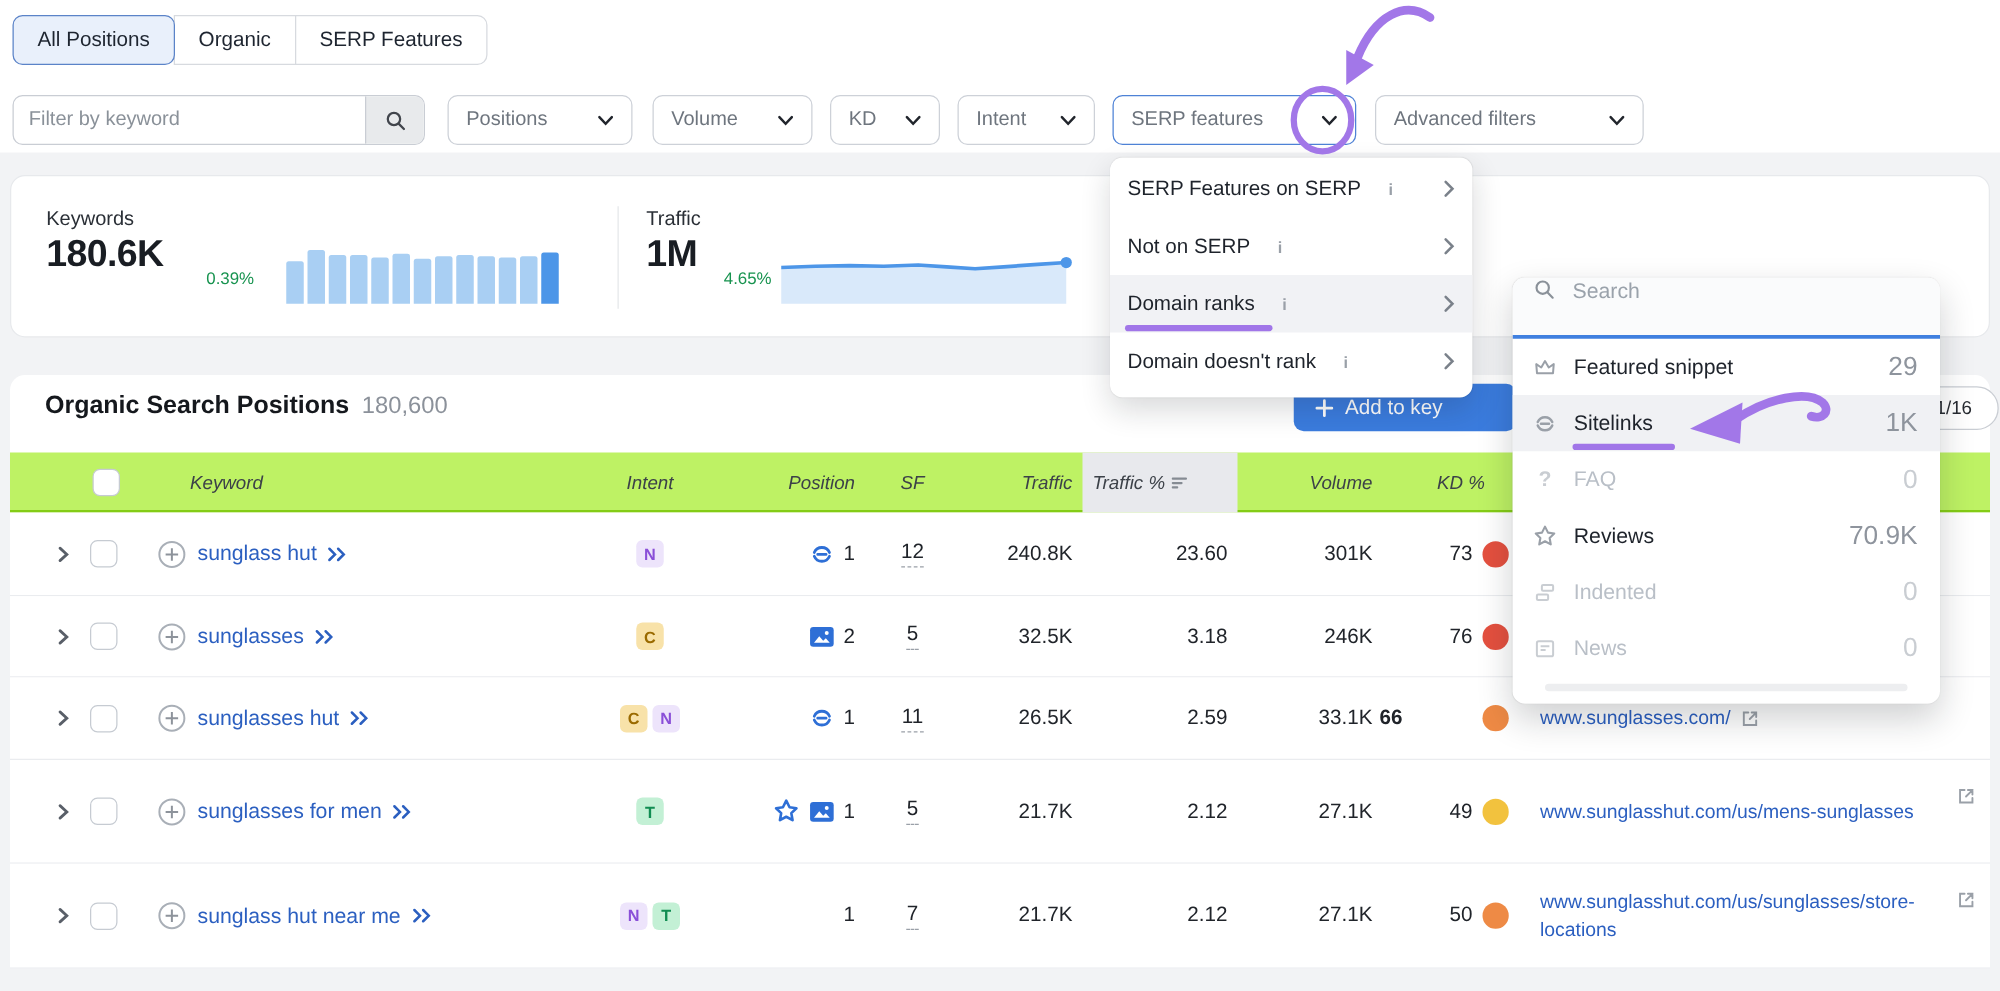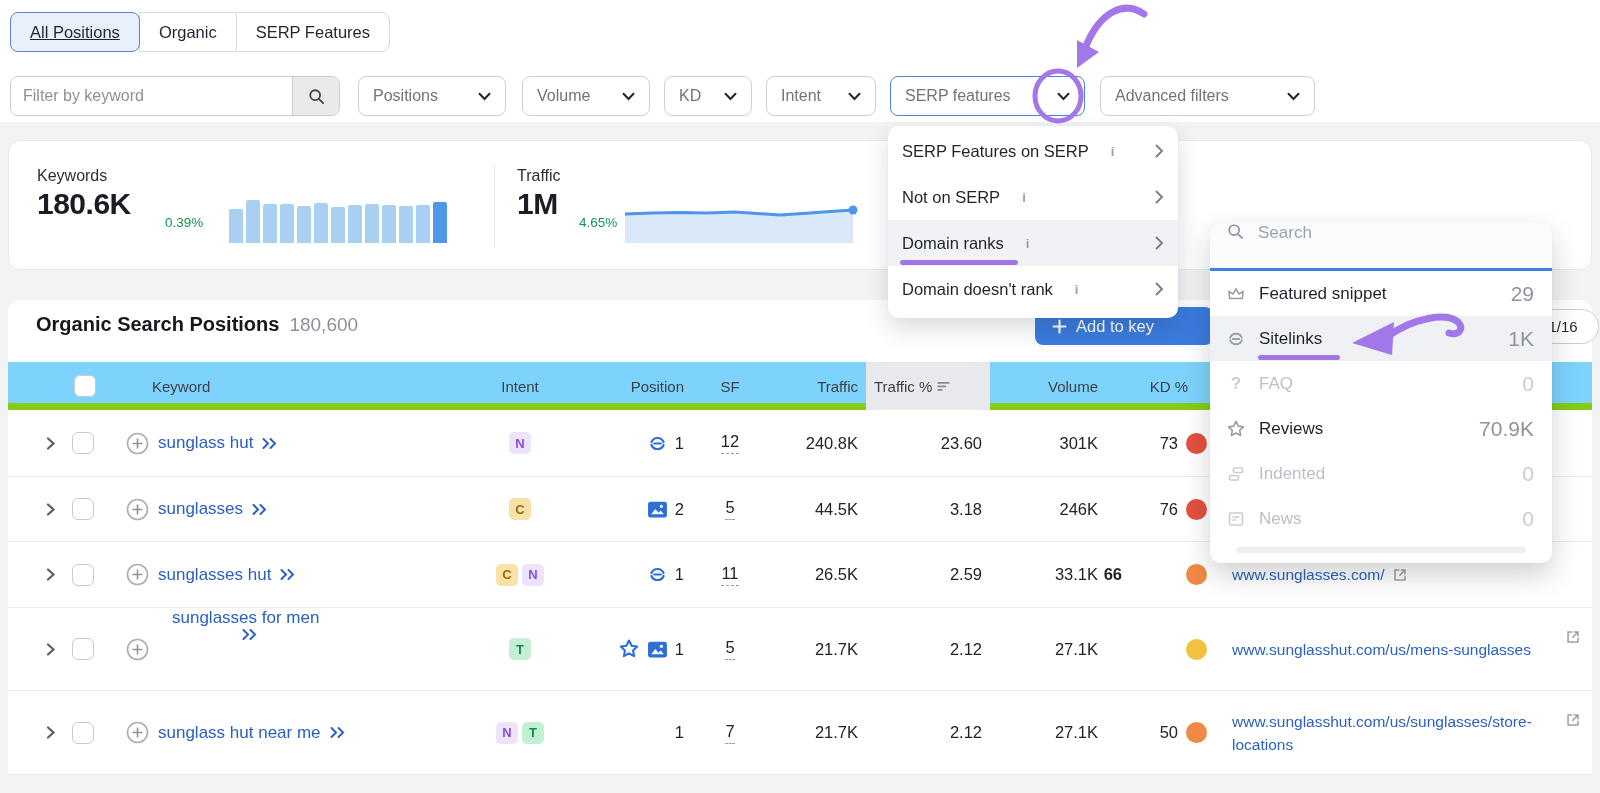--- a/index.html
+++ b/index.html
@@ -4,21 +4,21 @@
 <style>
   html,body{margin:0;padding:0;background:#e9eaec;}
   .stage{position:relative;width:1600px;height:793px;background:#F2F3F5;overflow:hidden;
          font-family:"Liberation Sans","DejaVu Sans",sans-serif;color:#1E232B;}
   
   .topband{position:absolute;left:0;top:0;width:1600px;height:122px;background:#FFFFFF;}
   
   .tabs{position:absolute;left:10px;top:12px;display:flex;height:40px;}
   .tab{display:flex;align-items:center;padding:0 19px;font-size:16.5px;color:#1E2530;background:#fff;
        border:1px solid #D7DADF;margin-left:-1px;box-sizing:border-box;}
-  .tab.first{border-radius:8px 0 0 8px;margin-left:0;text-decoration:underline;}
+  .tab.first{border-radius:8px 0 0 8px;margin-left:0;}
   .tab.last{border-radius:0 8px 8px 0;}
   .tab.active{background:#E9F0FB;border:1px solid #5B83C8;border-radius:8px;position:relative;z-index:2;}
   
   .finput{position:absolute;left:10px;top:76px;width:330px;height:40px;border:1px solid #C9CDD4;border-radius:8px;
           background:#fff;display:flex;box-sizing:border-box;overflow:hidden;}
   .finput input{flex:1;border:none;outline:none;padding:0 12px;font-size:16px;font-family:inherit;color:#333;background:transparent;}
   .finput input::placeholder{color:#8A9199;}
   .searchseg{width:46px;background:#E8EAEC;border-left:1px solid #C9CDD4;display:flex;align-items:center;justify-content:center;cursor:pointer;}
   .fbtn{position:absolute;top:76px;height:40px;border:1px solid #CDD1D8;border-radius:8px;background:#fff;
         display:flex;align-items:center;justify-content:space-between;padding:0 14px;box-sizing:border-box;
@@ -38,21 +38,21 @@
   .sparkwrap{position:absolute;left:616px;top:60px;width:228px;height:42px;}
   .sparkwrap svg{overflow:visible;}
   
   .tcard{position:absolute;left:8px;top:300px;width:1584px;height:475px;background:#fff;border-radius:12px 12px 0 0;}
   .ttitle{position:absolute;left:28px;top:13px;font-size:20px;font-weight:bold;color:#15181D;}
   .ttotal{font-weight:normal;color:#8B919A;font-size:19px;margin-left:10px;}
   .addbtn{position:absolute;left:1027px;top:7px;width:178px;height:38px;background:#3B7CDE;border-radius:8px;
           color:#fff;font-size:16.5px;display:flex;align-items:center;gap:9px;padding-left:17px;box-sizing:border-box;cursor:pointer;}
   .pagepill{position:absolute;left:1519px;top:9px;width:72px;height:35px;border:1px solid #C9CDD3;border-radius:18px;
             background:#fff;display:flex;align-items:center;justify-content:center;font-size:15px;color:#272B31;box-sizing:border-box;}
-  .thead{position:absolute;left:0;top:62px;width:1584px;height:48px;background:#7dd3fc;border-bottom:7px solid #84cc16;box-sizing:border-box;}
+  .thead{position:absolute;left:0;top:62px;width:1584px;height:48px;background:#bef264;border-bottom:2px solid #84cc16;box-sizing:border-box;font-style:italic;}
   .hc{position:absolute;top:0;height:48px;display:flex;align-items:center;font-size:15px;color:#3C4148;cursor:pointer;}
   .trow{position:absolute;left:0;width:1584px;border-bottom:1px solid #EAECEF;box-sizing:border-box;background:#fff;}
   .rc{position:absolute;top:0;height:100%;display:flex;align-items:center;font-size:16.5px;color:#20242A;}
   .cb{width:22px;height:22px;border:1.5px solid #C6CBD2;border-radius:6px;background:#fff;box-sizing:border-box;cursor:pointer;}
   .kwlink{font-size:17px;color:#2B5FC0;cursor:pointer;}
   .badge{display:inline-flex;align-items:center;justify-content:center;width:22px;height:22px;border-radius:5px;
          font-size:13px;font-weight:bold;margin:0 2px;}
   .b-n{background:#EDE4FB;color:#8A4FD8;}
   .b-c{background:#F8E2A9;color:#9A6A00;}
   .b-t{background:#C3F0D5;color:#118D52;}
@@ -281,21 +281,21 @@
         <svg width="21" height="21" viewBox="0 0 20 20">
             <rect x="1" y="2.5" width="18" height="15" rx="2.5" fill="#2E6FD6"></rect>
             <path d="M4 14.5 L8 9.5 L11 13 L13 11 L16 14.5 Z" fill="#fff"></path>
             <circle cx="13.7" cy="7" r="1.5" fill="#fff"></circle>
           </svg>
         <span>2</span>
       </div>
       <div class="rc" style="left:690px;width:64px;justify-content:center;">
           <span class="sfval">5</span>
         </div>
-      <div class="rc" style="left:760px;width:90px;justify-content:flex-end;">44.5K</div>
+      <div class="rc" style="left:760px;width:90px;justify-content:flex-end;">32.5K</div>
       <div class="rc" style="left:862px;width:112px;justify-content:flex-end;">3.18</div>
       <div class="rc" style="left:1000px;width:90px;justify-content:flex-end;">246K</div>
       <div class="rc" style="left:1096px;width:74px;justify-content:flex-end;">76</div>
       <div class="rc" style="left:1178px;">
           <div class="dot d-red"></div>
         </div>
     </div>
 
     <div class="trow" style="top:242px;height:66px;">
       <div class="rc" style="left:36px;">
@@ -355,21 +355,21 @@
         </div>
       <div class="rc" style="left:64px;">
           <div class="cb"></div>
         </div>
       <div class="rc" style="left:118px;">
           <svg width="23" height="23" viewBox="0 0 23 23" fill="none" stroke="#A9AFB7" stroke-width="1.6">
             <circle cx="11.5" cy="11.5" r="10"></circle>
             <path d="M11.5 6.5 V16.5 M6.5 11.5 H16.5" stroke="#8D939B"></path>
           </svg>
         </div>
-      <div class="rc" style="left:164px;flex-direction:column;">
+      <div class="rc" style="left:150px;">
         <span class="kwlink">sunglasses for men</span>
         <svg width="17" height="13" viewBox="0 0 17 13" fill="none" stroke="#2B5FC0" stroke-width="2" stroke-linecap="round" style="margin-left:8px;">
             <path d="M2.5 2 L7 6.5 L2.5 11 M9.5 2 L14 6.5 L9.5 11"></path>
           </svg>
       </div>
       <div class="rc" style="left:460px;width:104px;justify-content:center;">
           <span class="badge b-t">T</span>
         </div>
       <div class="rc" style="left:540px;width:136px;justify-content:flex-end;gap:7px;">
         <svg width="22" height="22" viewBox="0 0 20 20" fill="none" stroke="#2E6FD6" stroke-width="1.9" stroke-linejoin="round">
@@ -381,20 +381,21 @@
             <circle cx="13.7" cy="7" r="1.5" fill="#fff"></circle>
           </svg>
         <span>1</span>
       </div>
       <div class="rc" style="left:690px;width:64px;justify-content:center;">
           <span class="sfval">5</span>
         </div>
       <div class="rc" style="left:760px;width:90px;justify-content:flex-end;">21.7K</div>
       <div class="rc" style="left:862px;width:112px;justify-content:flex-end;">2.12</div>
       <div class="rc" style="left:1000px;width:90px;justify-content:flex-end;">27.1K</div>
+      <div class="rc" style="left:1096px;width:74px;justify-content:flex-end;">49</div>
       <div class="rc" style="left:1178px;">
           <div class="dot d-yellow"></div>
         </div>
       <div class="rc" style="left:1224px;width:326px;">
         <span class="url">www.sunglasshut.com/us/mens-sunglasses</span>
         <svg width="18" height="18" viewBox="0 0 20 20" fill="none" stroke="#9AA0A8" stroke-width="1.7" stroke-linecap="round" style="position:absolute;right:-24px;top:20px;">
             <path d="M8.5 4.5 H4.5 V15.5 H15.5 V11.5"></path>
             <path d="M11.5 4.5 H15.5 V8.5 M15.5 4.5 L9.8 10.2"></path>
           </svg>
       </div>

